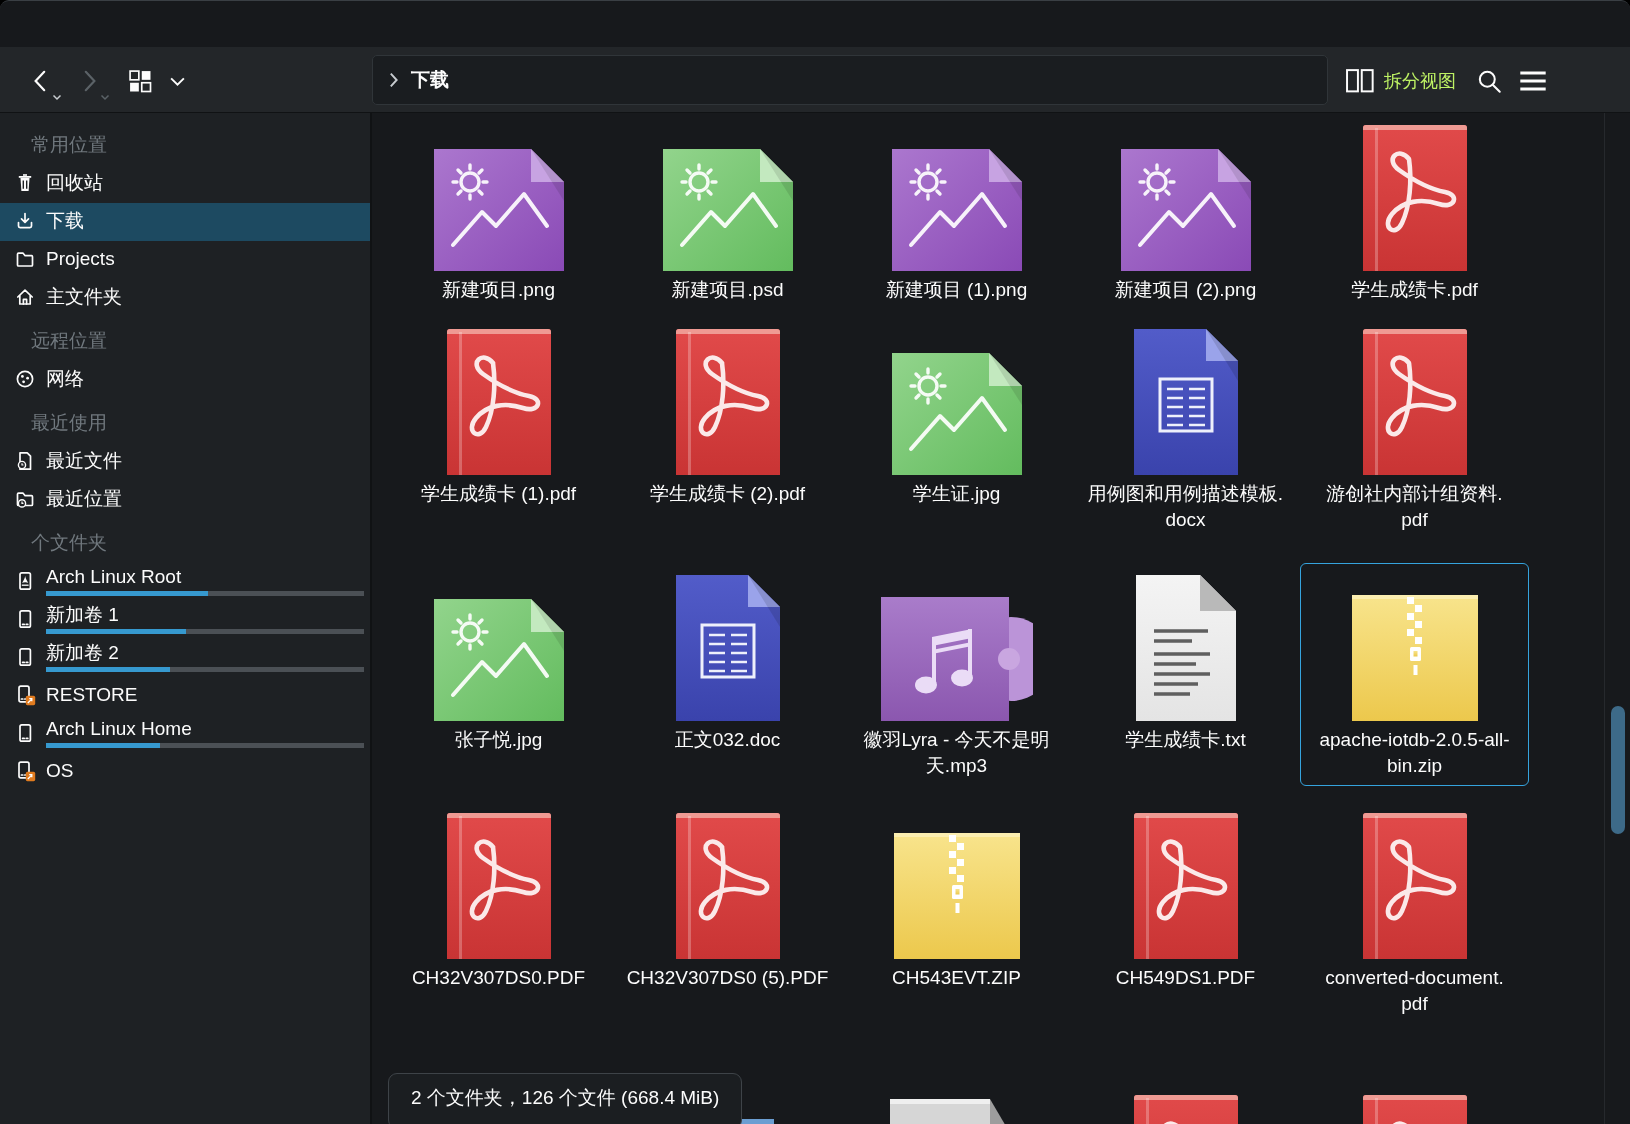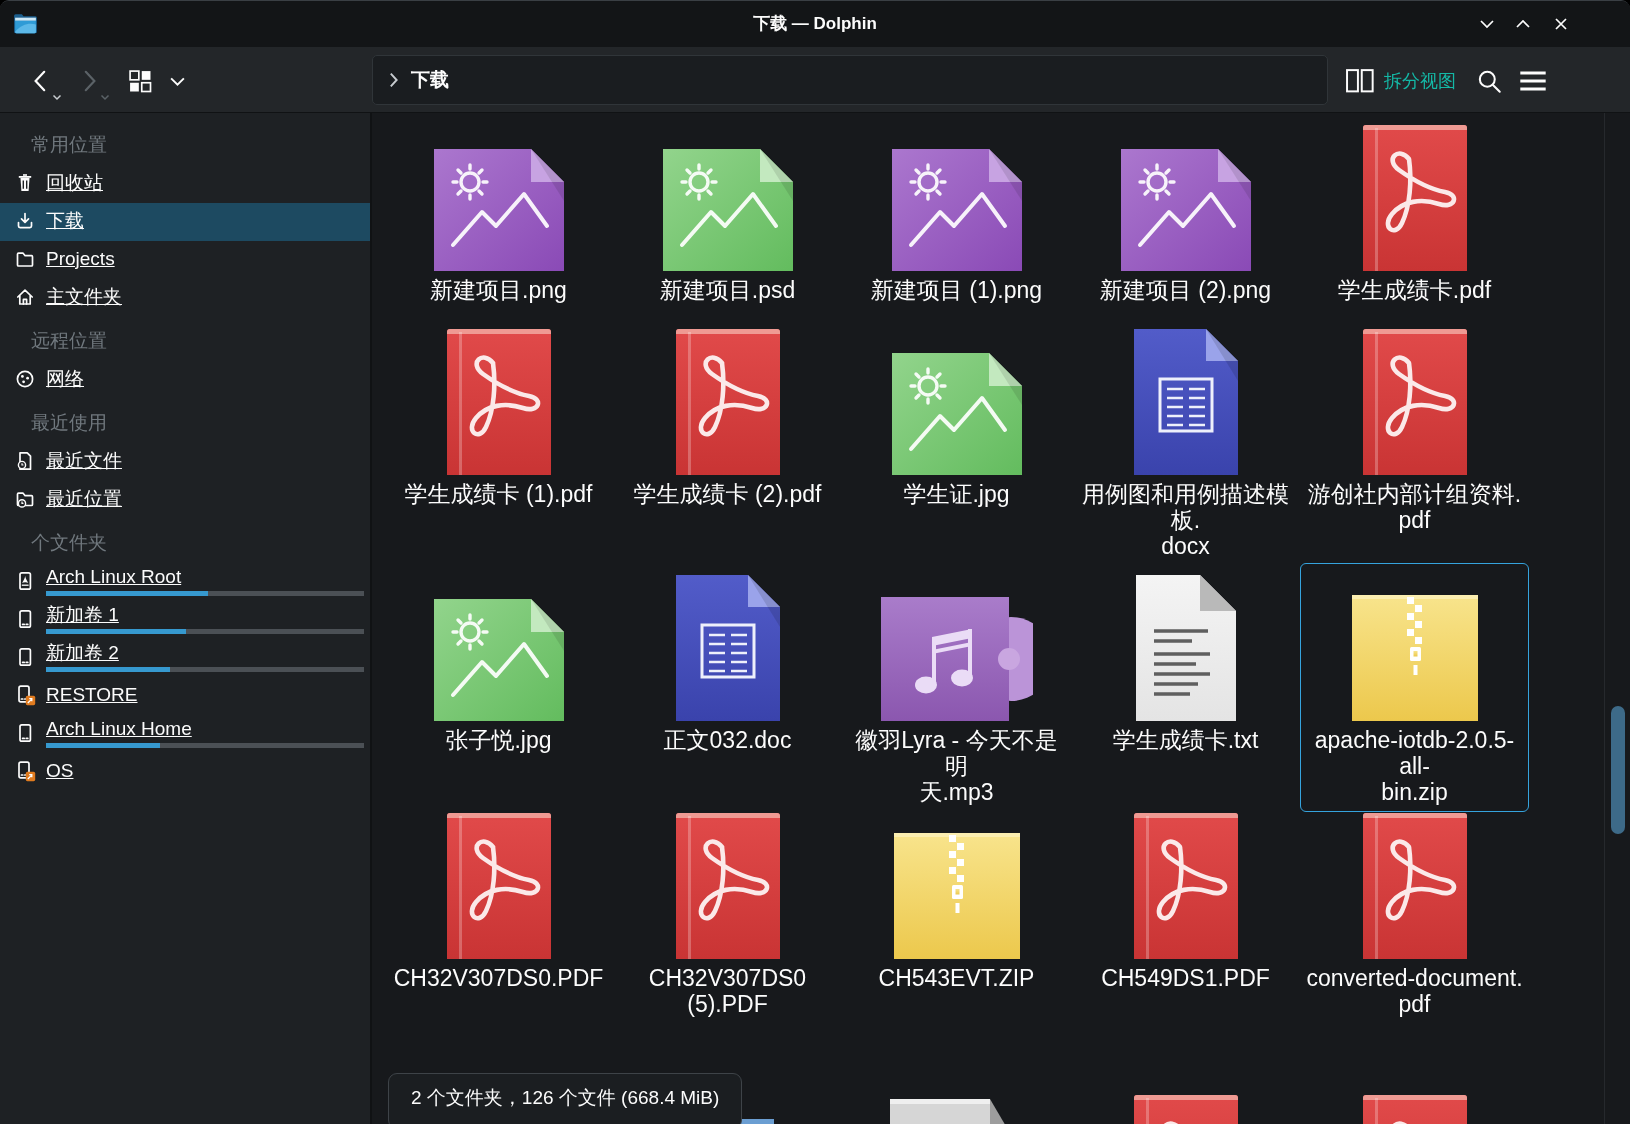--- a/index.html
+++ b/index.html
@@ -19,46 +19,46 @@
   .tbtn{position:absolute;top:14px;display:flex;align-items:center;justify-content:center;}
   #btn-back{left:18px;width:46px;height:40px;}
   #btn-fwd{left:66px;width:46px;height:40px;}
   #btn-view{left:118px;width:44px;height:40px;}
   #btn-view-chevron{left:162px;width:30px;height:40px;}
   .mini-chev{position:absolute;right:2px;bottom:0px;}
   #urlbar{position:absolute;left:372px;top:8px;width:956px;height:50px;background:#1a1d20;
           border:1px solid #303539;border-radius:5px;display:flex;align-items:center;padding-left:16px;}
   #crumb-text{color:#fcfcfc;font-size:19px;font-weight:bold;margin-left:12px;}
   #btn-split{left:1336px;width:130px;height:40px;gap:10px;}
-  #split-label{color:#14b8a6;font-size:18px;}
+  #split-label{color:#bef264;font-size:18px;}
   #btn-search{left:1470px;width:38px;height:40px;}
   #btn-menu{left:1512px;width:42px;height:40px;}
   
   #main{position:absolute;left:0;top:112px;width:100%;height:1012px;}
   #sidebar{position:absolute;left:0;top:0;width:372px;height:100%;background:#1e2124;
            border-right:2px solid #101214;padding-top:8px;overflow:hidden;}
   .side-header{height:40px;line-height:40px;padding-left:31px;color:#70787e;font-size:19px;margin-top:4px;}
   .side-item{height:38px;display:flex;align-items:center;padding:0 6px 2px 14px;color:#fcfcfc;
-             font-size:19px;cursor:default;text-decoration:underline;}
+             font-size:19px;cursor:default;}
   .side-item.selected{background:#1d4a61;}
   .side-icon{width:22px;height:22px;flex:0 0 22px;margin-right:10px;}
   .side-txt{flex:1;min-width:0;display:flex;flex-direction:column;justify-content:center;}
   .side-label{line-height:22px;white-space:nowrap;overflow:hidden;}
   .usage{height:5px;background:#4b5055;margin-top:3px;width:100%;}
   .usage .fill{height:100%;background:#3699cf;}
   
   #content{position:absolute;left:374px;top:0;width:1256px;height:100%;background:#17191c;overflow:hidden;}
   #scrollzone{position:absolute;right:0;top:0;width:26px;height:100%;border-left:1px solid #26292d;}
   #scrollthumb{position:absolute;left:6px;top:593px;width:14px;height:128px;border-radius:7px;background:#3d6a88;}
   .grid-row{position:absolute;left:10px;display:flex;}
   .cell{width:229px;display:flex;flex-direction:column;align-items:center;
         padding:5px 2px 6px;border:1px solid transparent;border-radius:6px;}
   .cell.selected{border-color:#35a3dd;}
   .slot{display:flex;align-items:flex-end;justify-content:center;width:100%;}
-  .flabel{font-size:23px;line-height:26px;color:#fcfcfc;text-align:center;margin-top:6px;
+  .flabel{font-size:19px;line-height:26px;color:#fcfcfc;text-align:center;margin-top:6px;
           max-width:225px;overflow-wrap:break-word;}
   
   #status{position:absolute;left:14px;bottom:-4px;height:56px;background:#1b1e21;
           border:1px solid #3e4348;border-radius:9px;display:flex;align-items:center;
           padding:0 22px 6px 22px;color:#fcfcfc;font-size:19px;z-index:5;}
 </style>
 </head>
 <body>
 
 <div id="window">
@@ -89,46 +89,20 @@
         <stop offset="0" stop-color="#f8e48c"></stop>
           <stop offset="1" stop-color="#ecc84c"></stop>
       </linearGradient>
       <linearGradient id="gAud" x1="0" y1="0" x2="0" y2="1">
         <stop offset="0" stop-color="#a97cca"></stop>
           <stop offset="1" stop-color="#8b57af"></stop>
       </linearGradient>
     </defs>
   </svg>
 
-  <div id="titlebar">
-    <div id="appicon">
-      <svg viewBox="0 0 26 26" width="27" height="27">
-        <path d="M2 5.5 a1.5 1.5 0 0 1 1.5-1.5 h6 l1.6 2.1 H22.5 a1.5 1.5 0 0 1 1.5 1.5 V21 a1.5 1.5 0 0 1-1.5 1.5 h-19 A1.5 1.5 0 0 1 2 21 Z" fill="#1c5f8e"></path>
-        <rect x="3" y="7.4" width="20" height="3" fill="#cfe9f7"></rect>
-        <path d="M3 10.4 H23 V21 a1.5 1.5 0 0 1-1.5 1.5 h-17 A1.5 1.5 0 0 1 3 21 Z" fill="#2f9bd6"></path>
-        <path d="M3 21 C9 13.5 17 12 23 14 V21 a1.5 1.5 0 0 1-1.5 1.5 h-17 A1.5 1.5 0 0 1 3 21 Z" fill="#5cb8e8"></path>
-      </svg>
-    </div>
-    <div id="wintitle">下载 — Dolphin</div>
-    <div class="winctl" id="ctl-min">
-      <svg viewBox="0 0 24 24" width="26" height="24">
-        <path d="M6 9 l6 6 6-6" fill="none" stroke="#fcfcfc" stroke-width="1.7"></path>
-        </svg>
-    </div>
-    <div class="winctl" id="ctl-max">
-      <svg viewBox="0 0 24 24" width="26" height="24">
-        <path d="M6 15 l6-6 6 6" fill="none" stroke="#fcfcfc" stroke-width="1.7"></path>
-        </svg>
-    </div>
-    <div class="winctl" id="ctl-close">
-      <svg viewBox="0 0 24 24" width="26" height="24">
-        <path d="M7 7 L17 17 M17 7 L7 17" fill="none" stroke="#fcfcfc" stroke-width="1.7"></path>
-        </svg>
-    </div>
-  </div>
 
   <div id="toolbar">
     <div class="tbtn" id="btn-back">
       <svg viewBox="0 0 26 26" width="28" height="28">
         <path d="M16 4.5 L8 13 l8 8.5" fill="none" stroke="#fcfcfc" stroke-width="2" stroke-linecap="round"></path>
         </svg>
       <svg class="mini-chev" viewBox="0 0 10 7" width="10" height="7">
         <path d="M1.5 1.5 L5 5 L8.5 1.5" fill="none" stroke="#c8ccd0" stroke-width="1.5"></path>
         </svg>
     </div>

